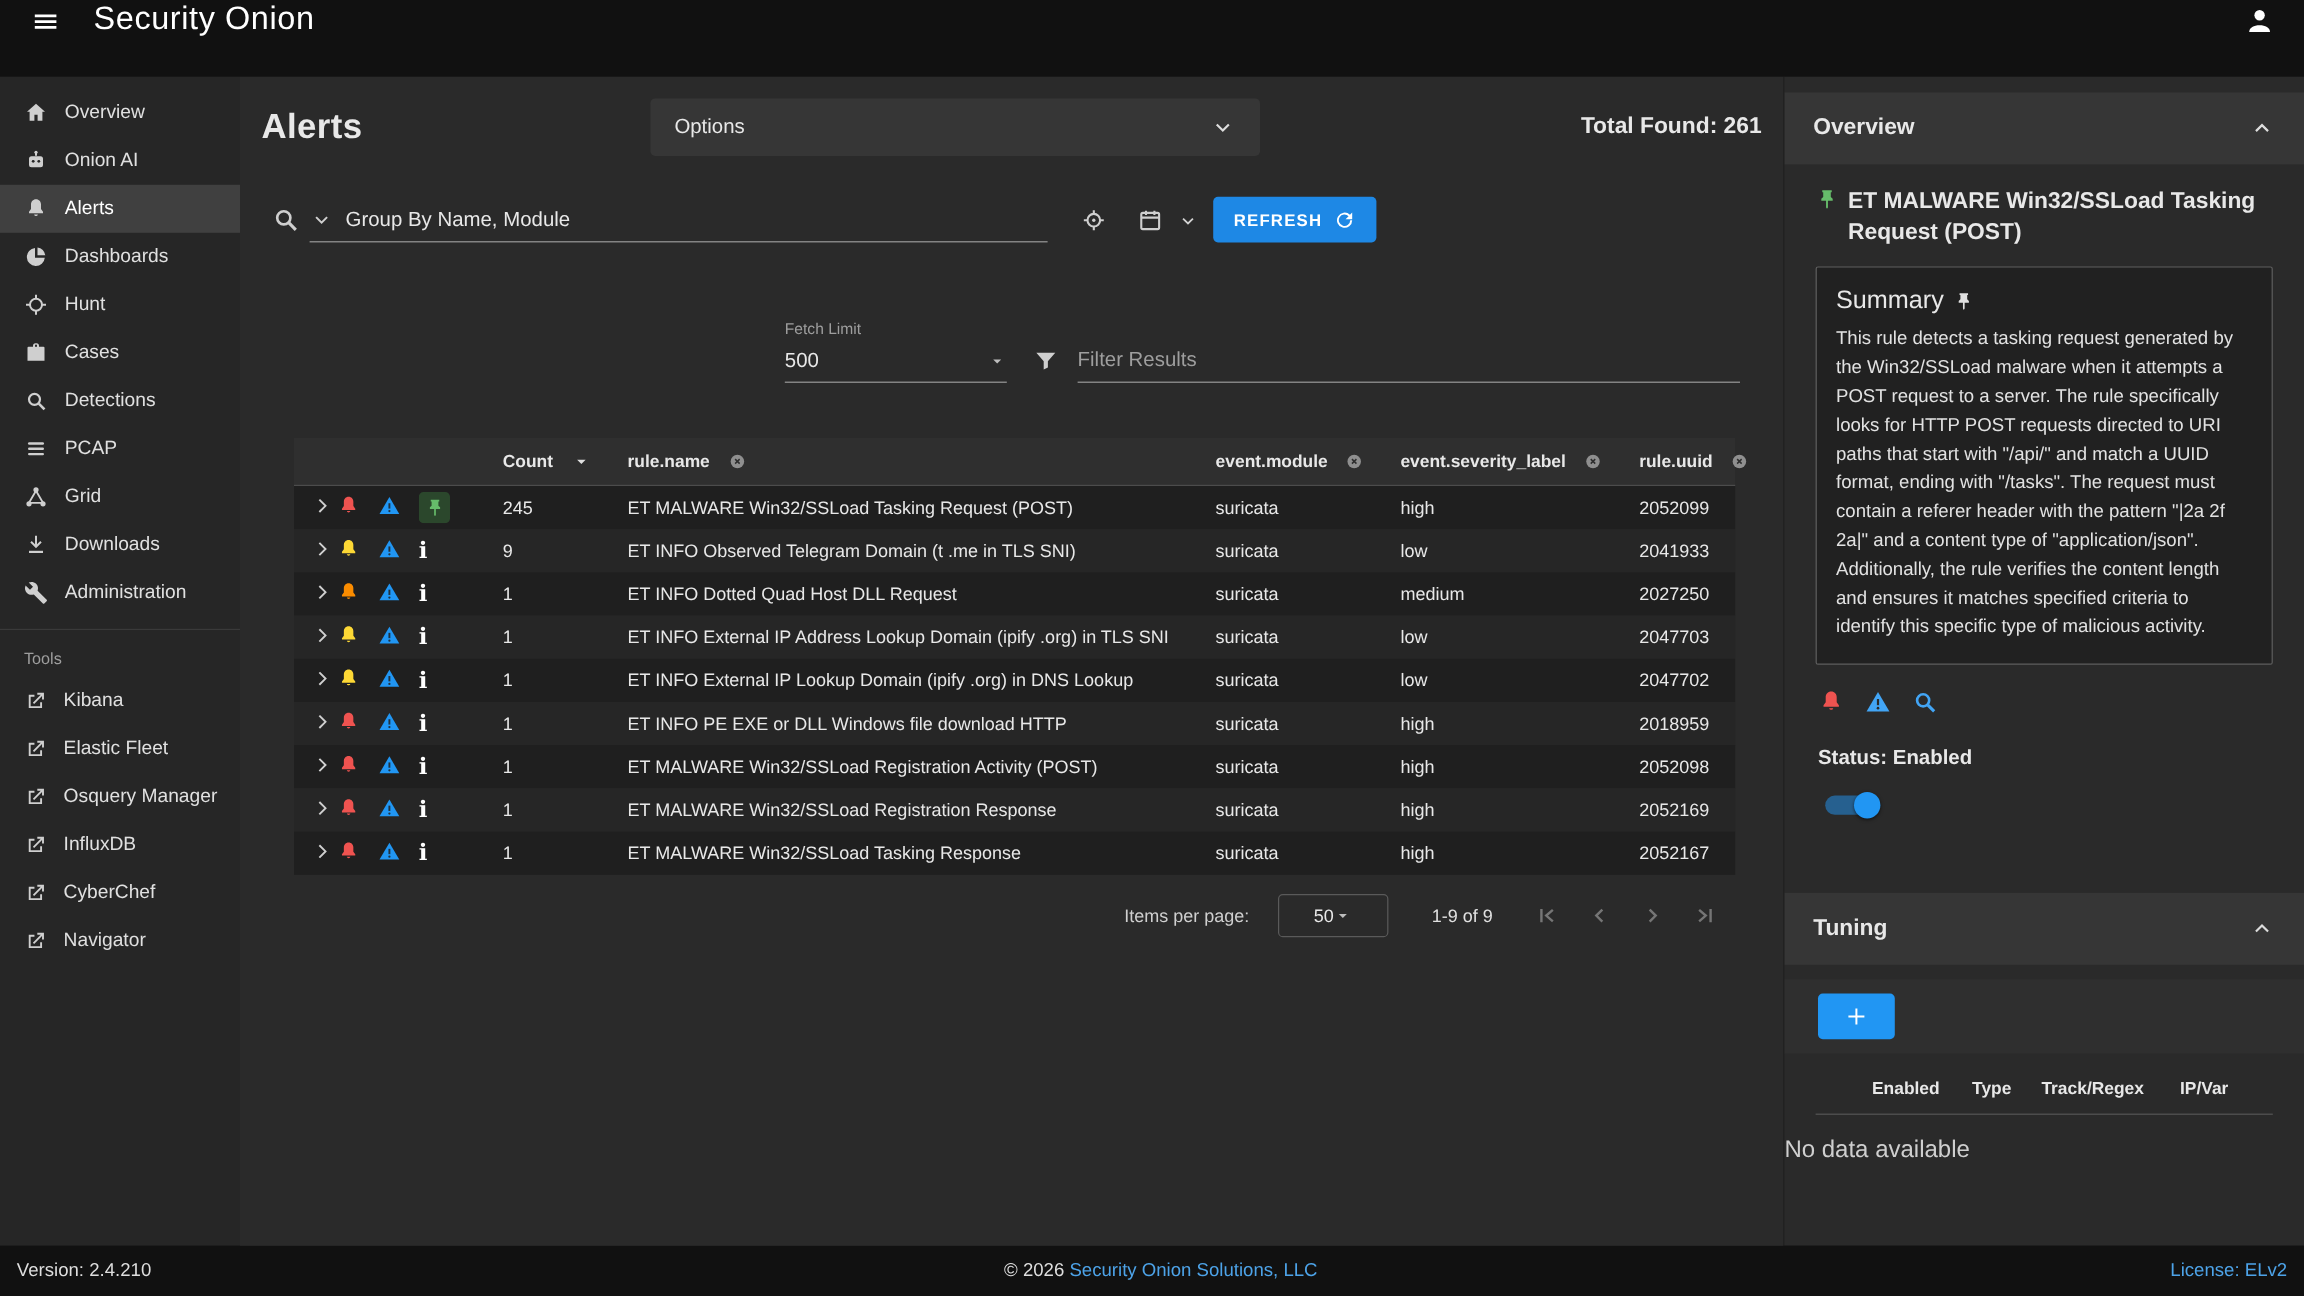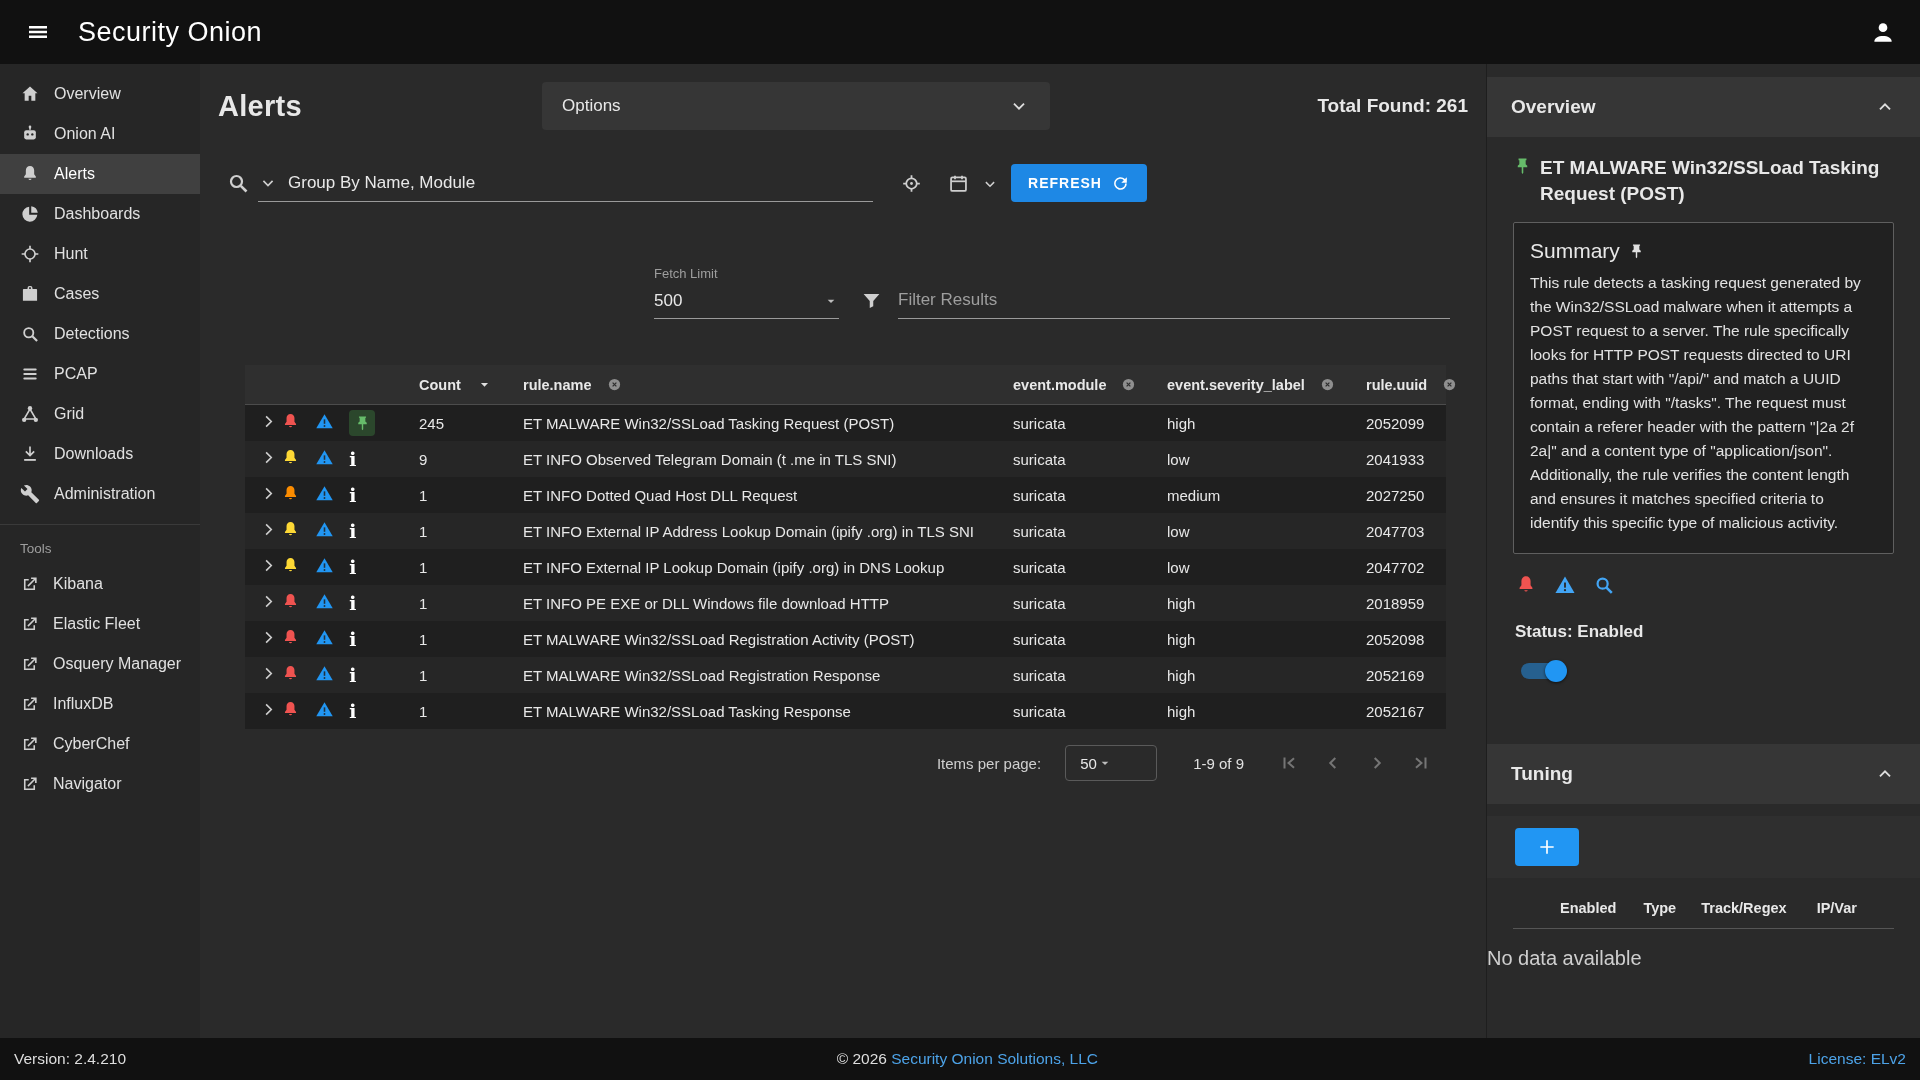--- a/index.html
+++ b/index.html
@@ -1,21 +1,21 @@
 <!DOCTYPE html>
 <html><head>
 <meta charset="utf-8">
 <style>
   *{box-sizing:border-box;margin:0;padding:0}
   html,body{width:1920px;height:1080px}
   body{background:#2a2a2a;font-family:"Liberation Sans","DejaVu Sans",sans-serif;color:#e8e8e8;overflow:hidden}
   .app{display:flex;flex-direction:column;height:1080px}
 
   
-  .topbar{height:64px;background:#111;display:flex;align-items:center;padding:0 20px;flex:none}
+  .topbar{height:64px;background:#111;display:flex;align-items:flex-start;padding:0 20px;flex:none}
   .hamburger{background:none;border:none;cursor:pointer;color:#fff;display:flex;align-items:center;padding:6px}
   .logo{margin-left:22px;font-size:27px;color:#fff;letter-spacing:.5px;font-weight:500}
   .topbar .spacer{flex:1}
   .person-btn{background:none;border:none;color:#fff;cursor:pointer;display:flex;align-items:center;padding:4px}
 
   
   .middle{flex:1;display:flex;min-height:0}
 
   
   .sidebar{width:200px;background:#262626;flex:none;padding-top:10px}
@@ -75,21 +75,21 @@
   .bell-yellow{color:#fdd835}
   .bell-orange{color:#fb8c00}
   .expand-chev{color:#cfcfcf}
   .info-glyph{font-family:"DejaVu Sans",sans-serif;font-size:19px;color:#fff;cursor:pointer}
   .pin-badge{display:inline-flex;align-items:center;justify-content:center;width:26px;height:26px;border-radius:4px;background:rgba(76,175,80,.28);cursor:pointer}
   .sort-icon{display:flex;color:#e0e0e0}
   .xcirc{display:flex}
 
   .pagination{width:1201px;margin:16px 0 0 45px;display:flex;align-items:center;justify-content:flex-end;gap:24px;padding-right:14px;font-size:15px}
   .ipp-label{color:#cfcfcf}
-  .ipp-select{border:1px solid #5a5a5a;border-radius:4px;width:92px;height:36px;display:flex;align-items:center;justify-content:flex-start;padding:0 14px;cursor:pointer}
+  .ipp-select{border:1px solid #5a5a5a;border-radius:4px;width:92px;height:36px;display:flex;align-items:center;justify-content:center;padding:0 14px;cursor:pointer}
   .ipp-select .tri{color:#bdbdbd;display:flex}
   .page-range{color:#e0e0e0;margin-left:12px}
   .pg-nav{display:flex;align-items:center;gap:22px;color:#757575;margin-left:10px}
   .pg-nav .pbtn{display:flex;cursor:pointer}
 
   
   .rightpanel{width:434px;flex:none;background:#2a2a2a;border-left:1px solid #1e1e1e;padding-top:13px;overflow:hidden}
   .panel-header{height:60px;background:#363636;display:flex;align-items:center;padding:0 24px;font-size:19px;font-weight:bold;cursor:pointer}
   .panel-header .chev{margin-left:auto;color:#ddd;display:flex}
   .rule-title{display:flex;gap:8px;margin:18px 26px 0 26px;font-size:19px;font-weight:bold;line-height:1.35}

